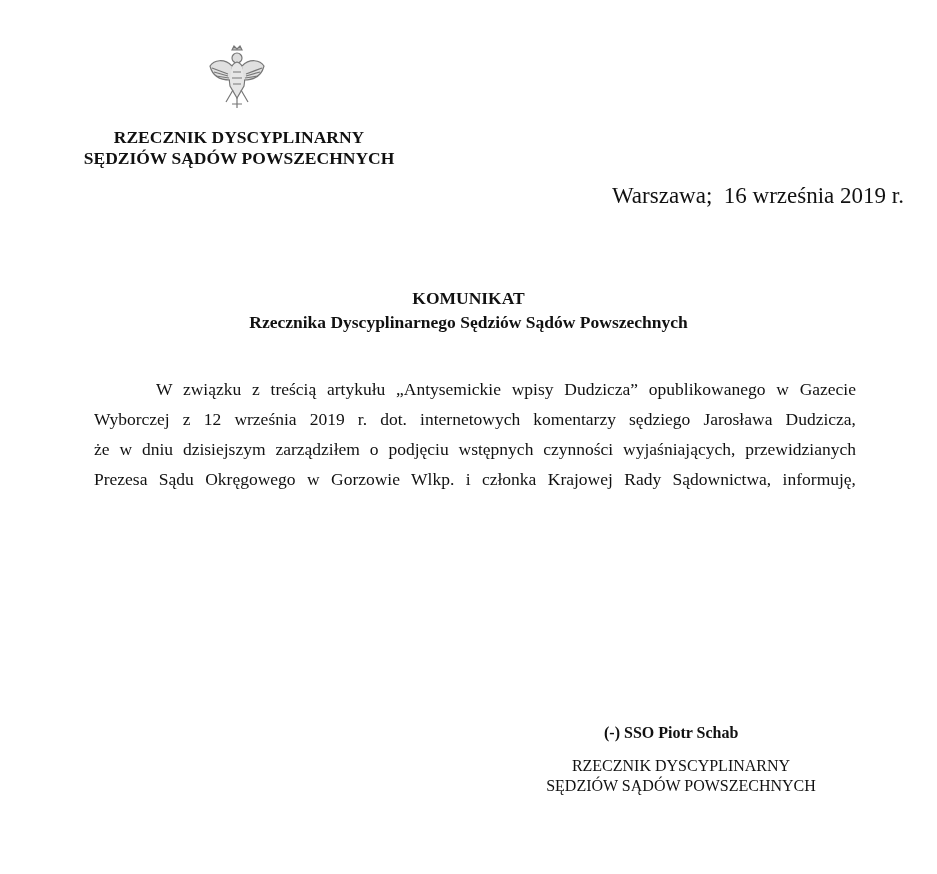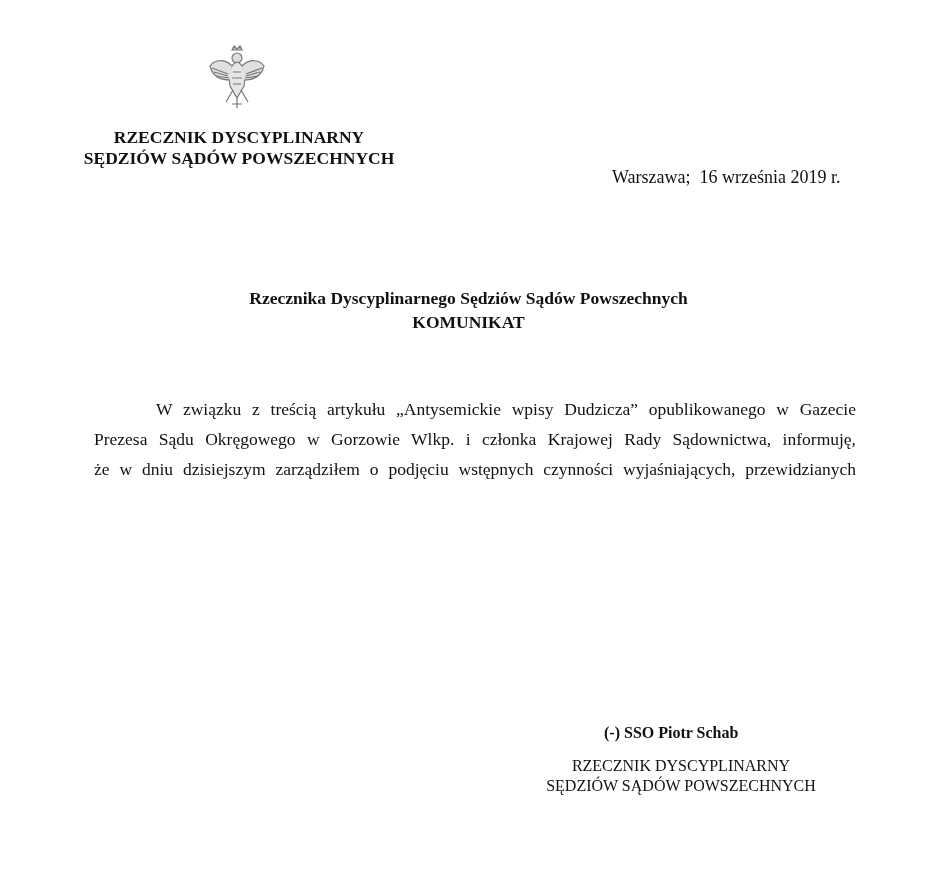--- a/index.html
+++ b/index.html
@@ -1,23 +1,23 @@
 <!DOCTYPE html>
 <html><head>
 <meta charset="utf-8">
 <style>
   html, body { margin:0; padding:0; background:#ffffff; }
   body { width:937px; height:874px; position:relative; overflow:hidden;
          font-family:"Liberation Serif", "DejaVu Serif", serif; color:#111; }
   .emblem { position:absolute; left:206px; top:44px; width:62px; height:66px; }
   .org { position:absolute; left:60px; top:127px; width:358px; text-align:center;
          font-weight:bold; font-size:17.5px; line-height:21px; }
-  .date { position:absolute; left:612px; top:167px; font-size:18px; white-space:pre; }
+  .date { position:absolute; left:612px; top:183px; font-size:23px; white-space:pre; }
   .title { position:absolute; left:0; width:937px; text-align:center; font-weight:bold; font-size:17.5px; line-height:24px; top:286px; }
-  .body { position:absolute; left:94px; top:374px; width:762px; font-size:17.5px; line-height:30px; text-align:justify;margin-top:20px; }
+  .body { position:absolute; left:94px; top:374px; width:762px; font-size:17.5px; line-height:30px; text-align:justify; }
   .body .line { display:block; text-align:justify; text-align-last:justify; height:30px; }
   .body .line.last { text-align-last:left; }
   .body .line.first { text-indent:62px; }
   .sig { position:absolute; left:604px; top:724px; font-size:16px;font-weight:bold; }
   .sig-org { position:absolute; left:540px; top:756px; width:282px; text-align:center; font-size:16px; line-height:20px; }
 </style>
 </head>
 <body>
 
 <div class="emblem">
@@ -37,27 +37,28 @@
 </div>
 
 <div class="org">
   <div>RZECZNIK DYSCYPLINARNY</div>
   <div>SĘDZIÓW SĄDÓW POWSZECHNYCH</div>
 </div>
 
 <div class="date">Warszawa;  16 września 2019 r.</div>
 
 <div class="title">
+  <div>KOMUNIKAT</div>
   <div>Rzecznika Dyscyplinarnego Sędziów Sądów Powszechnych</div>
-  <div>KOMUNIKAT</div>
 </div>
 
 <div class="body">
   <span class="line first">W związku z treścią artykułu „Antysemickie wpisy Dudzicza” opublikowanego w Gazecie</span>
+  <span class="line">Wyborczej z 12 września 2019 r. dot. internetowych komentarzy sędziego Jarosława Dudzicza,</span>
+  <span class="line">że w dniu dzisiejszym zarządziłem o podjęciu wstępnych czynności wyjaśniających, przewidzianych</span>
   <span class="line">Prezesa Sądu Okręgowego w Gorzowie Wlkp. i członka Krajowej Rady Sądownictwa, informuję,</span>
-  <span class="line">że w dniu dzisiejszym zarządziłem o podjęciu wstępnych czynności wyjaśniających, przewidzianych</span>
 </div>
 
 <div class="sig">(-) SSO Piotr Schab</div>
 <div class="sig-org">
   <div>RZECZNIK DYSCYPLINARNY</div>
   <div>SĘDZIÓW SĄDÓW POWSZECHNYCH</div>
 </div>
 
 </body></html>

